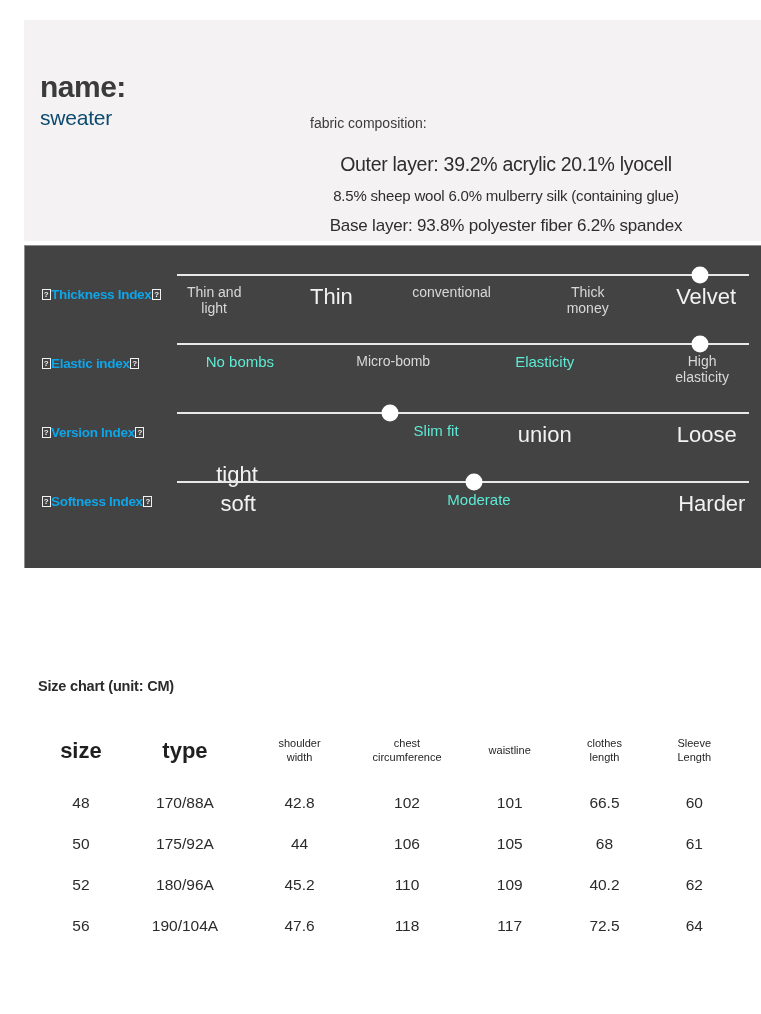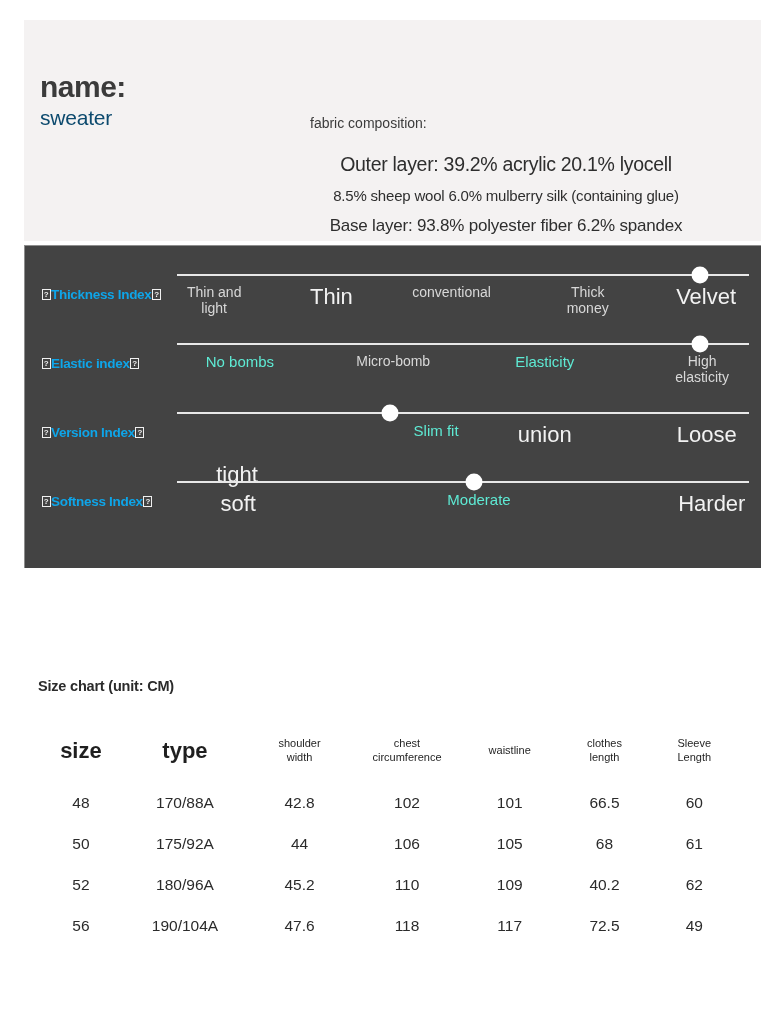--- a/index.html
+++ b/index.html
@@ -327,16 +327,16 @@
         <td>40.2</td>
         <td>62</td>
       </tr>
       <tr>
         <td>56</td>
         <td>190/104A</td>
         <td>47.6</td>
         <td>118</td>
         <td>117</td>
         <td>72.5</td>
-        <td>49</td>
+        <td>64</td>
       </tr>
     </tbody>
 </table>
 
 </body></html>

